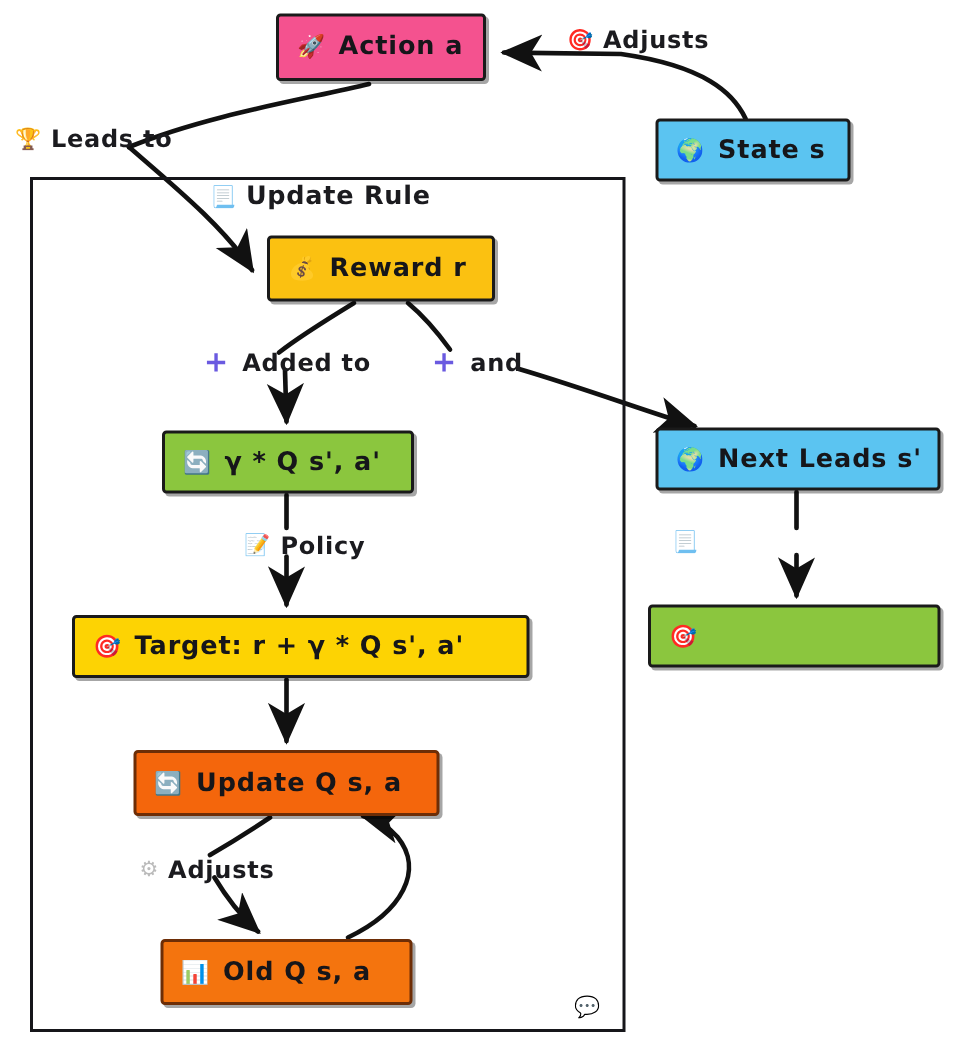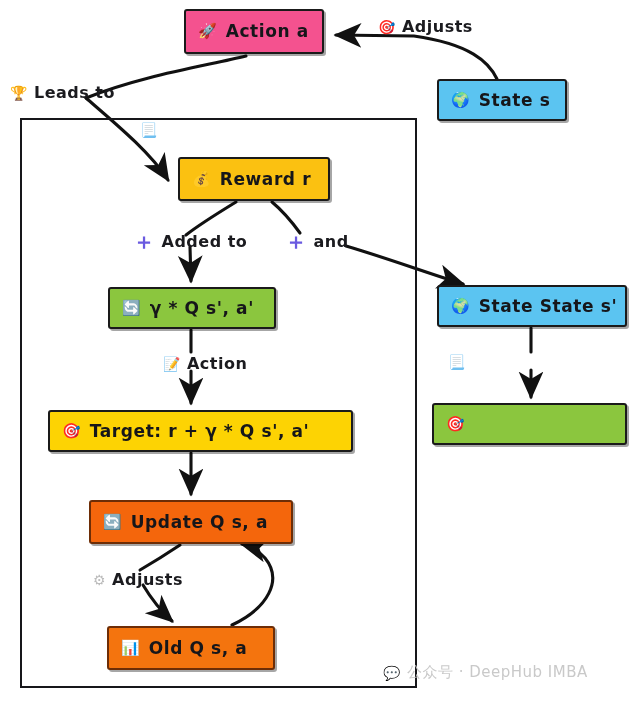--- a/index.html
+++ b/index.html
@@ -178,21 +178,21 @@
     <span class="nlabel">Reward r</span>
   </div>
 
   <div class="node" id="node-gamma-q">
     <span class="nicon">🔄</span>
     <span class="nlabel">γ * Q s', a'</span>
   </div>
 
   <div class="node" id="node-next-state">
     <span class="nicon">🌍</span>
-    <span class="nlabel">State State s'</span>
+    <span class="nlabel">Next Leads s'</span>
   </div>
 
   <div class="node" id="node-target">
     <span class="nicon">🎯</span>
     <span class="nlabel">Target: r + γ * Q s', a'</span>
   </div>
 
   <div class="node" id="node-next-action">
     <span class="nicon">🎯</span>
   </div>
@@ -212,44 +212,44 @@
     <span>Adjusts</span>
   </div>
 
   <div class="edge-label" id="label-leads-to">
     <span class="licon">🏆</span>
     <span>Leads to</span>
   </div>
 
   <div class="edge-label" id="label-update-rule">
     <span class="licon">📃</span>
+    <span>Update Rule</span>
   </div>
 
   <div class="edge-label" id="label-added-to">
     <span class="plusglyph">＋</span>
     <span>Added to</span>
   </div>
 
   <div class="edge-label" id="label-and">
     <span class="plusglyph">＋</span>
     <span>and</span>
   </div>
 
   <div class="edge-label" id="label-forms">
     <span class="licon">📝</span>
-    <span>Action</span>
+    <span>Policy</span>
   </div>
 
   <div class="edge-label" id="label-policy">
     <span class="licon">📃</span>
   </div>
 
   <div class="edge-label" id="label-adjusts">
     <span class="licon" style="color:#bbb">⚙</span>
     <span>Adjusts</span>
   </div>
 
   <div id="watermark">
     <span class="wicon">💬</span>
-    <span>公众号 · DeepHub IMBA</span>
   </div>
 
 </div>
 
 </body></html>

